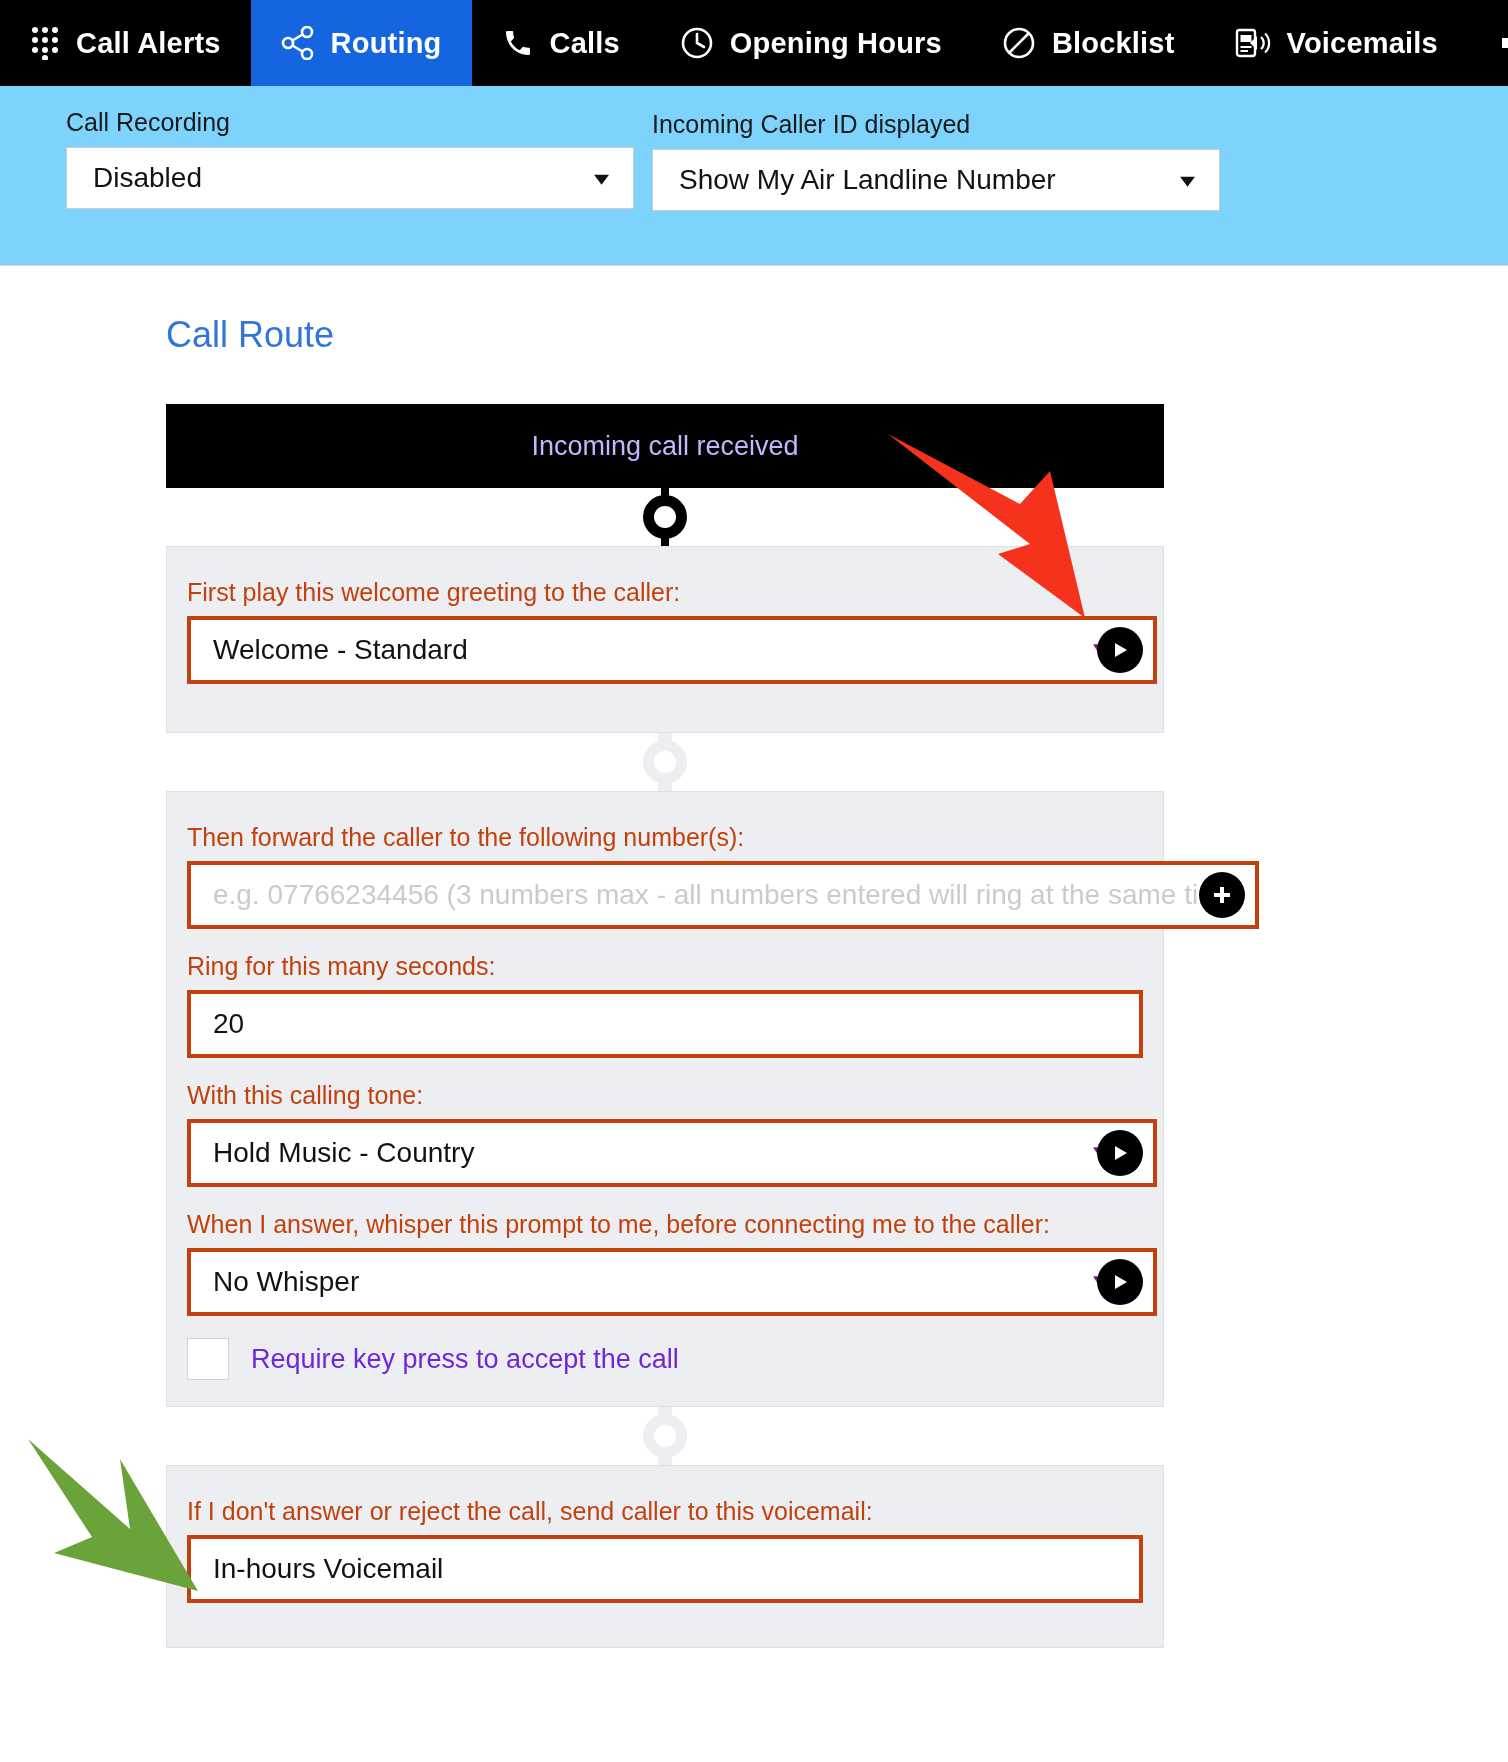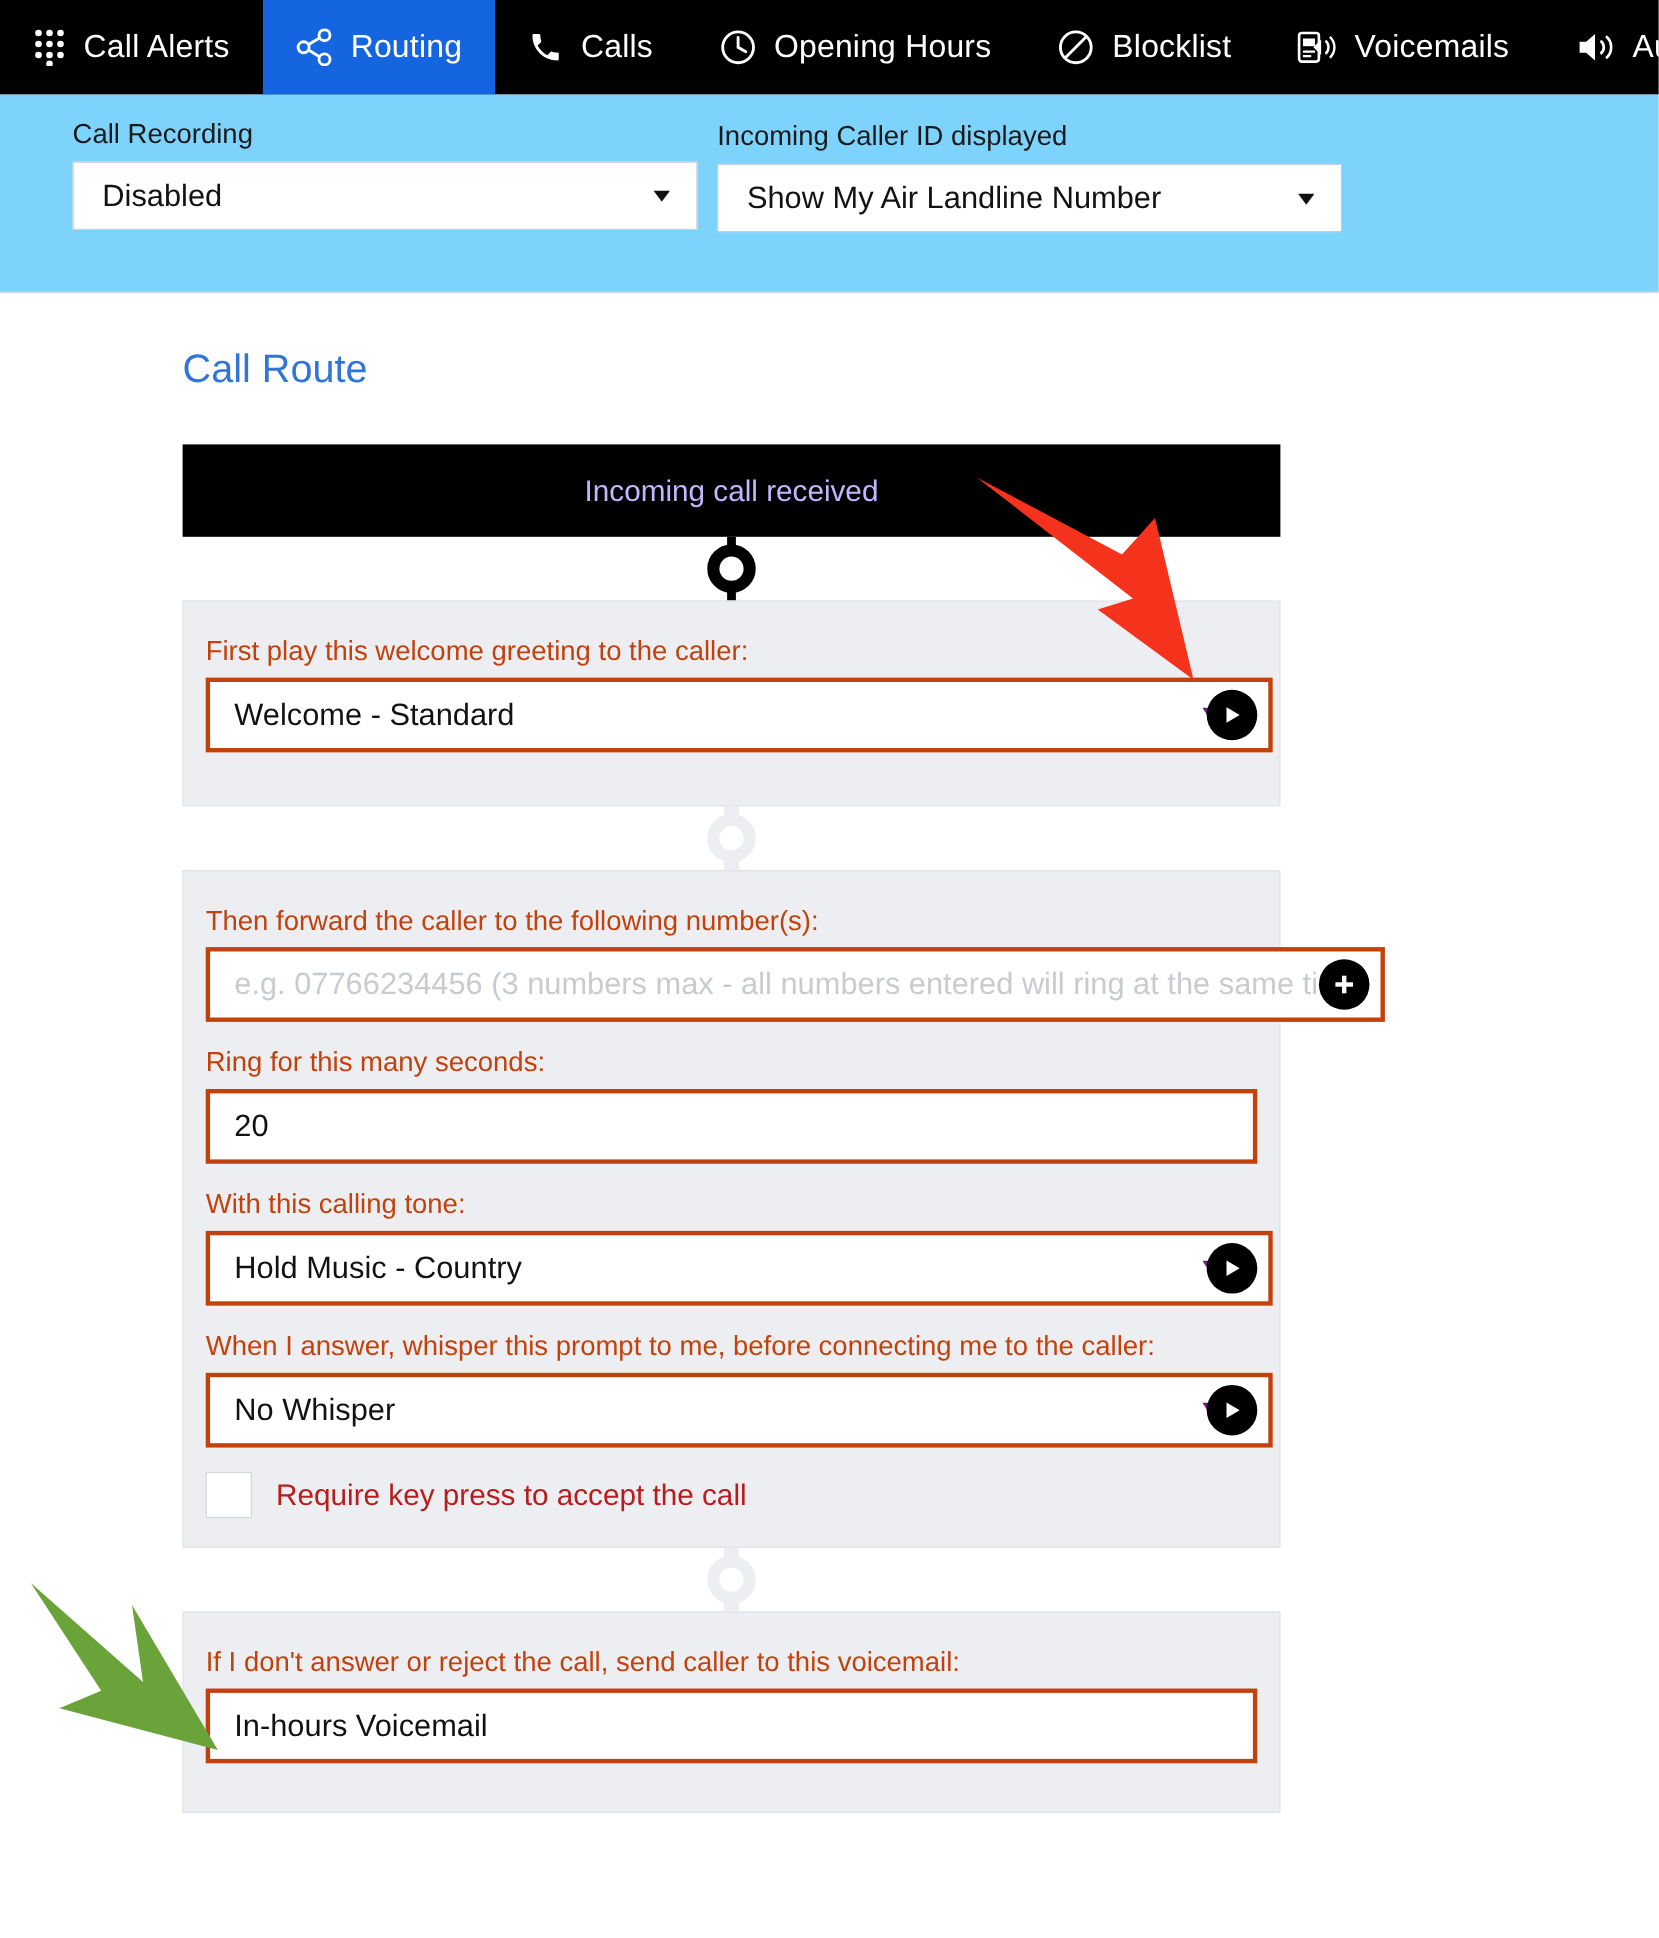--- a/index.html
+++ b/index.html
@@ -17,21 +17,21 @@
     display: flex;
     align-items: stretch;
   }
   .nav-item {
     display: flex;
     align-items: center;
     gap: 16px;
     padding: 0 30px;
     color: #ffffff;
     font-size: 29px;
-    font-weight: 400;
+    font-weight: 700;
     letter-spacing: .2px;
     white-space: nowrap;
   }
   .nav-item.active { background: #1565e0; }
   .nav-ico { display: flex; align-items: center; justify-content: center; }
 
   
   .settings-bar {
     background: #7dd3fc;
     border-bottom: 1px solid #d7d9dd;
@@ -135,21 +135,21 @@
     position: relative;
     z-index: 3;
   }
 
   .checkbox-row { display: flex; align-items: center; gap: 22px; margin-top: 4px; }
   .checkbox {
     width: 42px; height: 42px;
     background: #ffffff;
     border: 1px solid #cfd2d6;
   }
-  .checkbox-label { font-size: 27px; color: #b91c1c; }
+  .checkbox-label { font-size: 27px; color: #6d28d9; }
 
   
   .connector { position: relative; height: 58px; }
   .connector .line {
     position: absolute; left: 50%; top: 0; width: 8px; height: 100%;
     background: #000; transform: translateX(-50%);
   }
   .connector.light .line { background: #edeef1; width: 14px; }
   .connector .knob {
     position: absolute; left: 50%; top: 50%;

